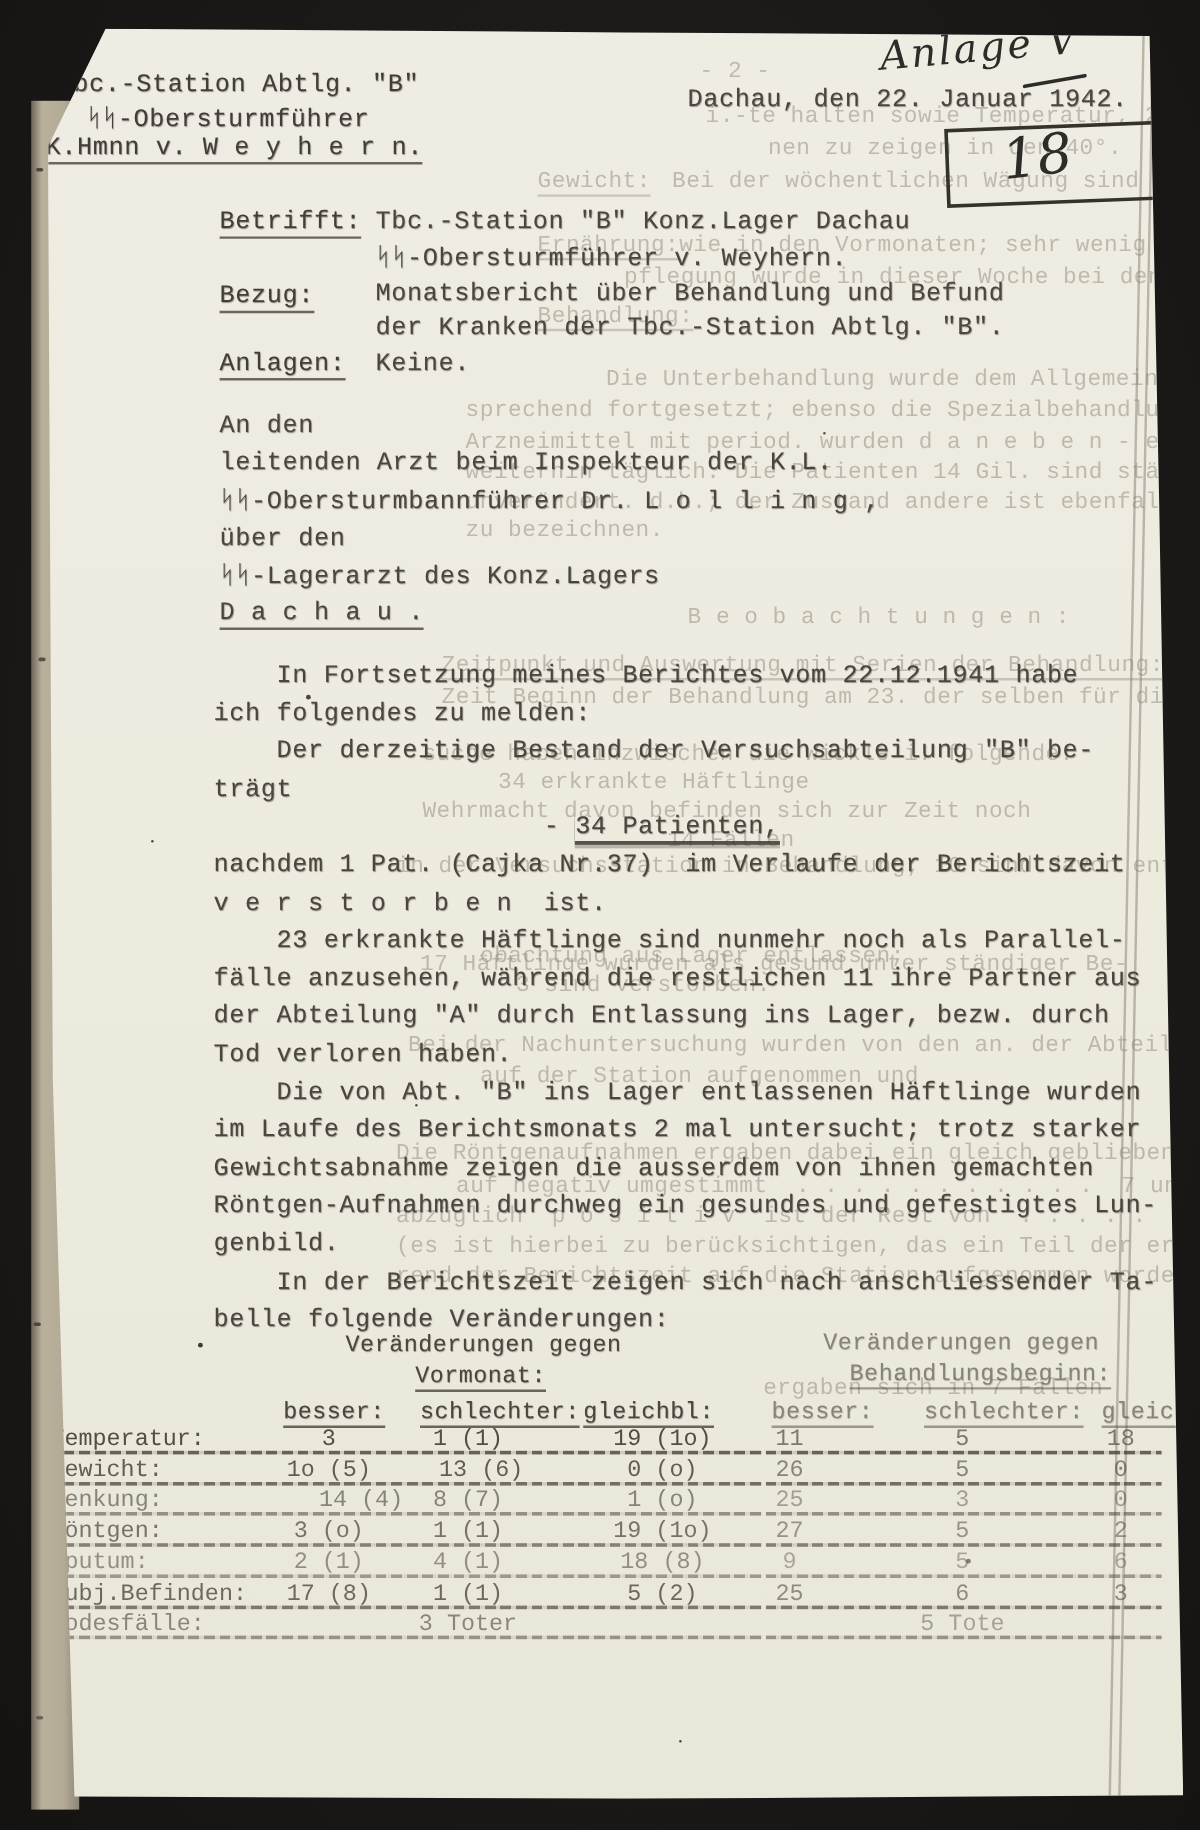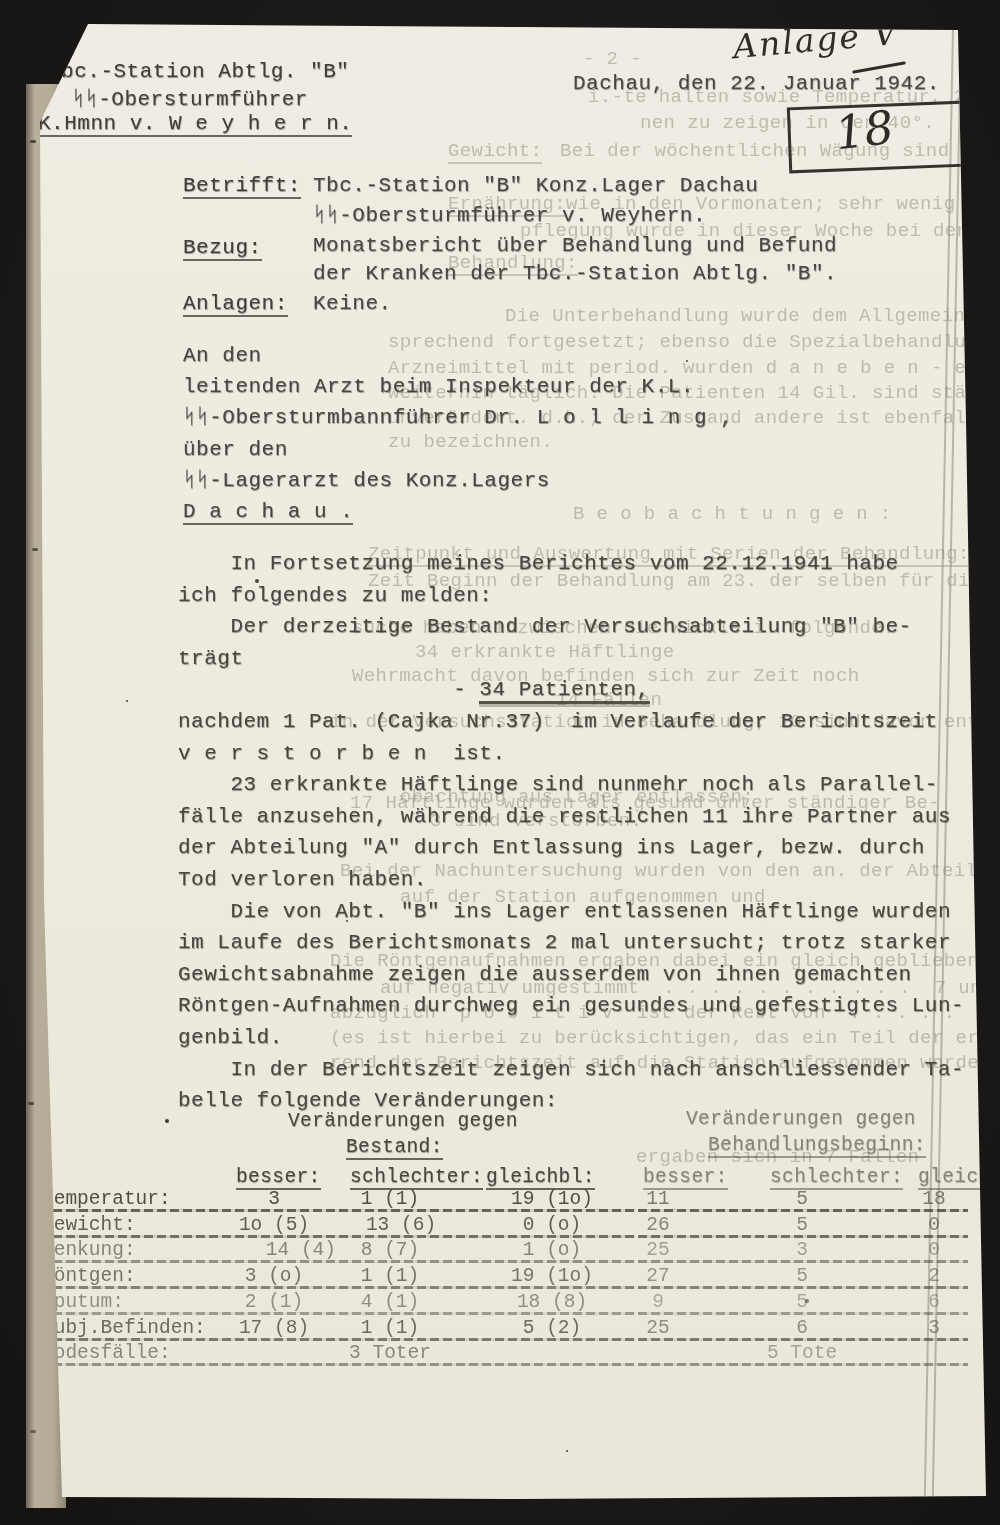--- a/index.html
+++ b/index.html
@@ -122,21 +122,21 @@
 
       <div class="t dark u" style="left:183px;top:292px">Anlagen:</div>
       <div class="t" style="left:313px;top:292px">Keine.</div>
 
       <div class="t" style="left:183px;top:344px" id="address-lines"><div class="aline">An den</div><div class="aline">leitenden Arzt beim Inspekteur der K.L.</div><div class="aline">ᛋᛋ-Obersturmbannführer Dr. L o l l i n g ,</div><div class="aline">über den</div><div class="aline">ᛋᛋ-Lagerarzt des Konz.Lagers</div></div>
       <div class="t u" style="left:183px;top:500px">D a c h a u .</div>
 
       <div class="t" style="left:178px;top:552px" id="body-lines"><div class="bline">    In Fortsetzung meines Berichtes vom 22.12.1941 habe</div><div class="bline">ich folgendes zu melden:</div><div class="bline">    Der derzeitige Bestand der Versuchsabteilung "B" be-</div><div class="bline">trägt</div><div class="bline"><span>                     - </span><span class="uline2">34 Patienten,</span></div><div class="bline">nachdem 1 Pat. (Cajka Nr.37)  im Verlaufe der Berichtszeit</div><div class="bline">v e r s t o r b e n  ist.</div><div class="bline">    23 erkrankte Häftlinge sind nunmehr noch als Parallel-</div><div class="bline">fälle anzusehen, während die restlichen 11 ihre Partner aus</div><div class="bline">der Abteilung "A" durch Entlassung ins Lager, bezw. durch</div><div class="bline">Tod verloren haben.</div><div class="bline">    Die von Abt. "B" ins Lager entlassenen Häftlinge wurden</div><div class="bline">im Laufe des Berichtsmonats 2 mal untersucht; trotz starker</div><div class="bline">Gewichtsabnahme zeigen die ausserdem von ihnen gemachten</div><div class="bline">Röntgen-Aufnahmen durchweg ein gesundes und gefestigtes Lun-</div><div class="bline">genbild.</div><div class="bline">    In der Berichtszeit zeigen sich nach anschliessender Ta-</div><div class="bline">belle folgende Veränderungen:</div></div>
 
       <div class="tt dark" style="left:288px;top:1110px">Veränderungen gegen</div>
-      <div class="tt dark u" style="left:346px;top:1136px">Bestand:</div>
+      <div class="tt dark u" style="left:346px;top:1136px">Vormonat:</div>
       <div class="tt fadeR" style="left:686px;top:1108px">Veränderungen gegen</div>
       <div class="tt fadeR u" style="left:708px;top:1134px">Behandlungsbeginn:</div>
 
       <div class="tt u" style="left:236px;top:1166px">besser:</div>
       <div class="tt u" style="left:350px;top:1166px">schlechter:</div>
       <div class="tt u" style="left:486px;top:1166px">gleichbl:</div>
       <div class="tt u fadeR" style="left:643px;top:1166px">besser:</div>
       <div class="tt u fadeR" style="left:770px;top:1166px">schlechter:</div>
       <div class="tt u fadeR" style="left:918px;top:1166px">gleichbl:</div>
 

